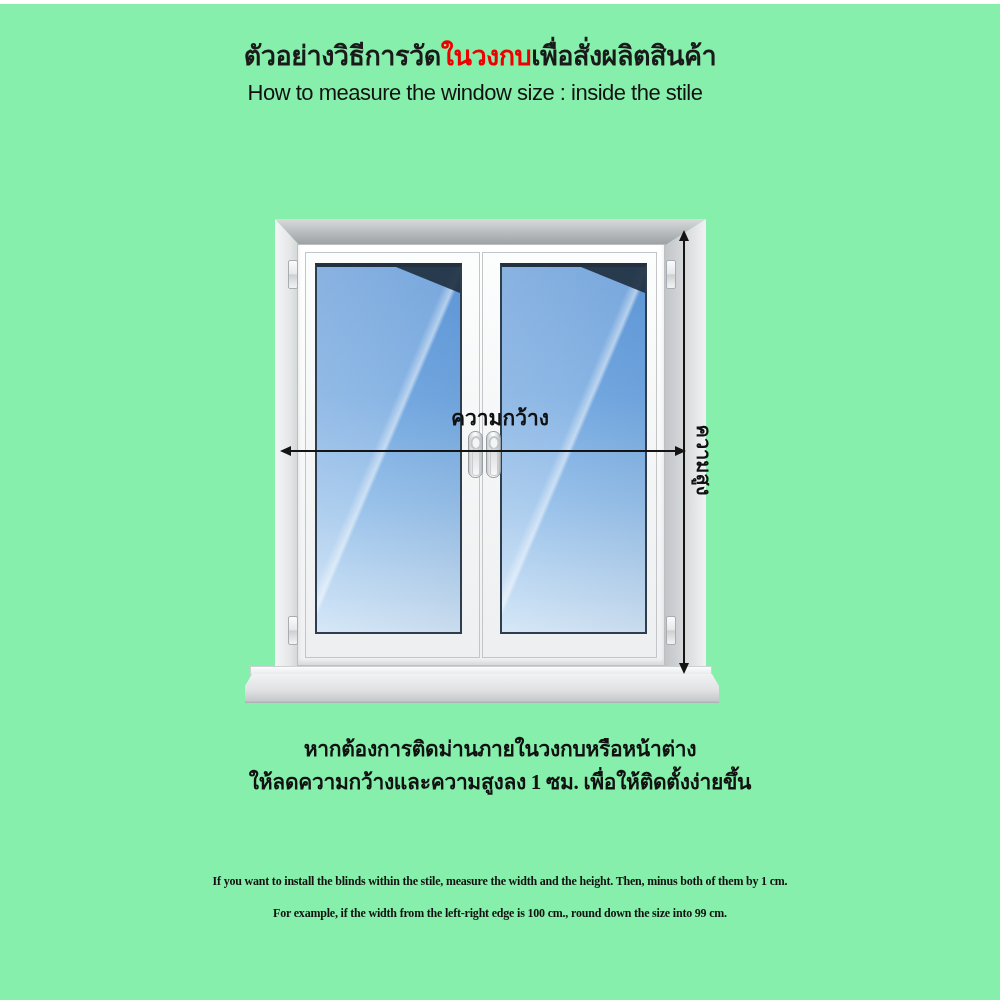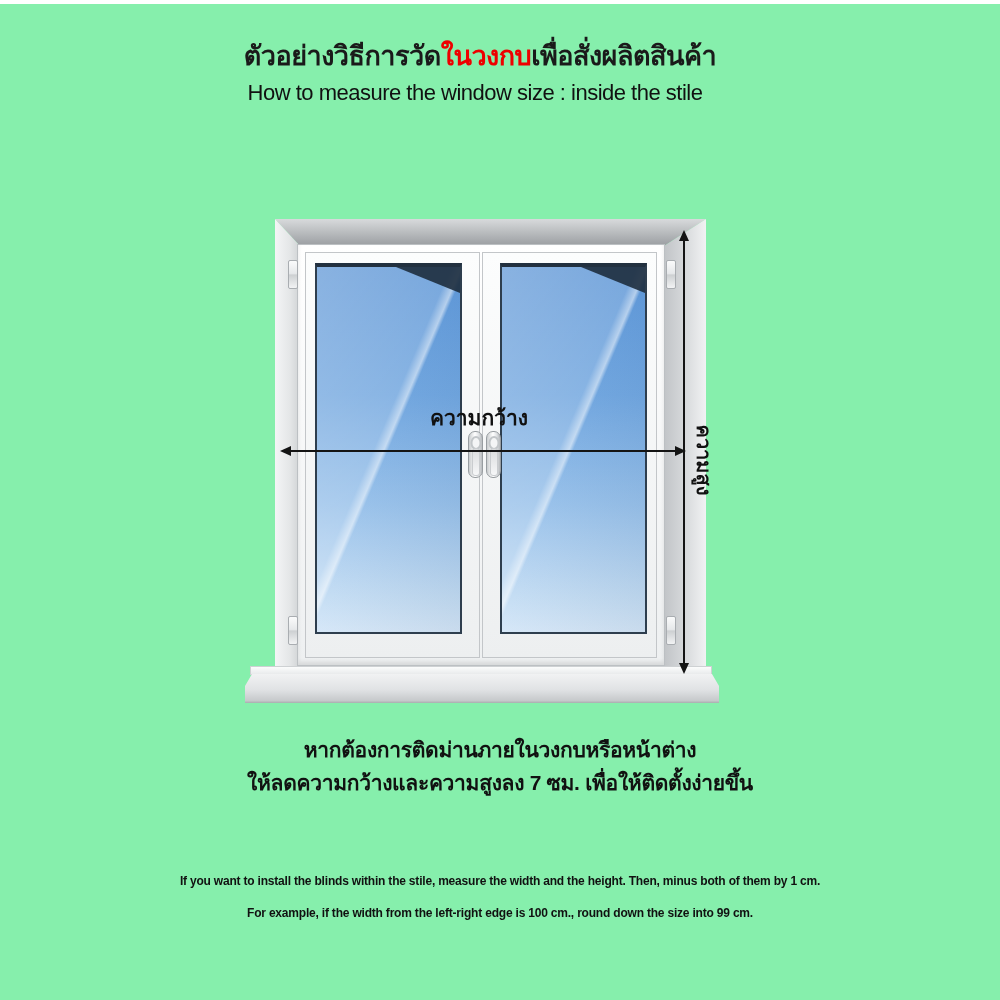--- a/index.html
+++ b/index.html
@@ -130,41 +130,41 @@
     content:""; position:absolute; top:-10px; left:-4px; width:0; height:0;
     border-left:5px solid transparent; border-right:5px solid transparent;
     border-bottom:11px solid #141414;
   }
   .arrow-v::after {
     content:""; position:absolute; bottom:-10px; left:-4px; width:0; height:0;
     border-left:5px solid transparent; border-right:5px solid transparent;
     border-top:11px solid #141414;
   }
   .width-label {
-    position:absolute; left:379px; top:397px; width:200px; text-align:center;
+    position:absolute; left:400px; top:397px; width:200px; text-align:center;
     font-size:21px; font-weight:bold; color:#111;
   }
   .height-label {
     position:absolute; left:659px; top:440px; width:90px; text-align:center;
     font-size:20px; font-weight:bold; color:#111;
     transform:rotate(90deg);
   }
 
   
   .desc-th {
     position:absolute; left:0; top:729px; width:1000px; text-align:center;
     font-size:21px; font-weight:bold; color:#111; line-height:33px;
     letter-spacing:-0.3px;
   }
   .desc-en {
     position:absolute; left:0; top:861px; width:1000px; text-align:center;
     font-size:12px; font-weight:bold; color:#111; line-height:32px;
     letter-spacing:-0.2px;
   }
-  .desc-th div, .desc-en div { white-space:nowrap; }
+  .desc-th div, .desc-en div { white-space:nowrap;font-family:Liberation Serif, serif; }
 </style>
 </head>
 <body>
 
 <div class="page">
 
   <div class="title-th"><span>ตัวอย่างวิธีการวัด</span><span class="hl">ในวงกบ</span><span>เพื่อสั่งผลิตสินค้า</span></div>
 
   <div class="title-en">How to measure the window size : inside the stile</div>
 
@@ -197,21 +197,21 @@
     <div class="arrow-h"></div>
     <div class="arrow-v"></div>
 
     <div class="width-label">ความกว้าง</div>
     <div class="height-label">ความสูง</div>
 
   </div>
 
   <div class="desc-th">
     <div>หากต้องการติดม่านภายในวงกบหรือหน้าต่าง</div>
-    <div>ให้ลดความกว้างและความสูงลง 7 ซม. เพื่อให้ติดตั้งง่ายขึ้น</div>
+    <div>ให้ลดความกว้างและความสูงลง 1 ซม. เพื่อให้ติดตั้งง่ายขึ้น</div>
   </div>
 
   <div class="desc-en">
     <div>If you want to install the blinds within the stile, measure the width and the height. Then, minus both of them by 1 cm.</div>
     <div>For example,  if the width from the left-right edge is 100 cm., round down the size into 99 cm.</div>
   </div>
 
 </div>
 
 </body></html>

